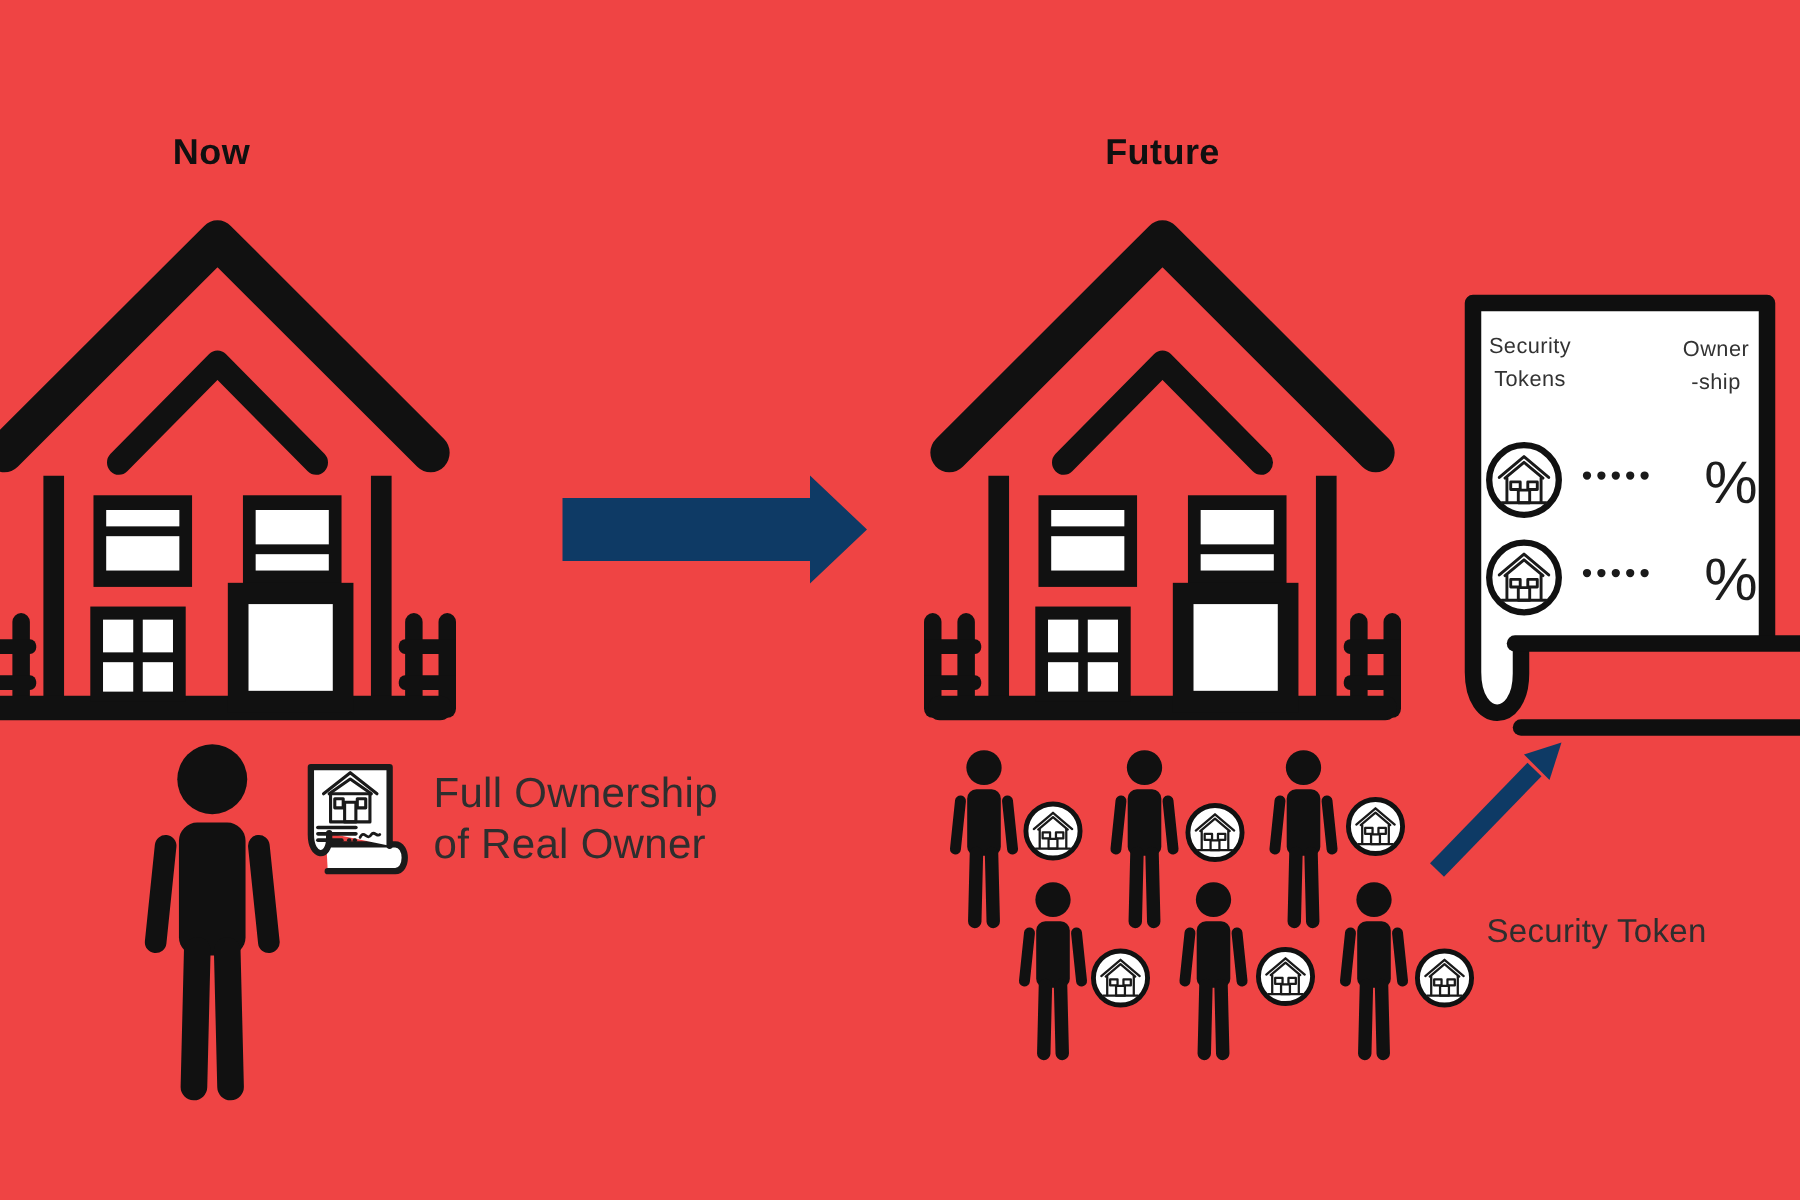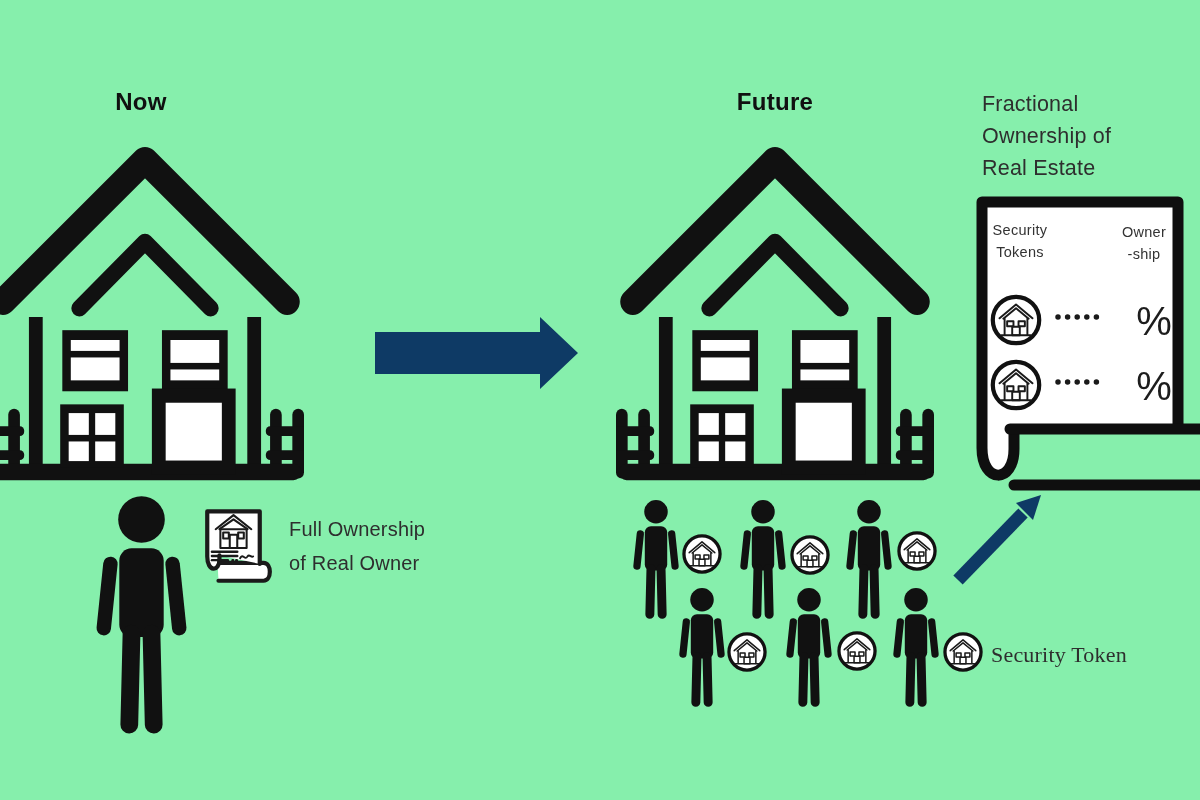--- a/index.html
+++ b/index.html
@@ -1,26 +1,26 @@
 <!DOCTYPE html>
 <html><head>
 <meta charset="utf-8">
 <style>
   html,body{margin:0;padding:0;background:#fff;}
   .canvas{
-    position:relative;width:1200px;height:800px;background:#86efac;overflow:hidden;
+    position:relative;width:1200px;height:800px;background:#ef4444;overflow:hidden;
     font-family:"Liberation Sans", sans-serif;color:#2f2f2f;
   }
   .abs{position:absolute;}
   .heading{
     font-size:24px;font-weight:700;color:#101010;letter-spacing:.3px;
     transform:translateX(-50%);white-space:nowrap;
   }
   .caption{
-    font-size:20px;line-height:34px;color:#2e2e2e;letter-spacing:.2px;white-space:nowrap;
+    font-size:28px;line-height:34px;color:#2e2e2e;letter-spacing:.2px;white-space:nowrap;
   }
   .frac-title{
     font-size:21.5px;line-height:32px;color:#2e2e2e;letter-spacing:.2px;white-space:nowrap;
   }
   .legend-label{
     font-size:22px;color:#2e2e2e;letter-spacing:.2px;white-space:nowrap;
   }
   svg{display:block;overflow:visible;}
   .cert-svg{overflow:hidden;}
   .cert-head{
@@ -177,32 +177,27 @@
   <svg class="abs" style="left:836px;top:630px;" width="42" height="42" viewBox="0 0 64 64">
       <use href="#sym-token"></use>
     </svg>
   <svg class="abs" style="left:888px;top:587px;" width="56" height="122" viewBox="0 0 100 220" preserveAspectRatio="none">
       <use href="#sym-person"></use>
     </svg>
 
   <svg class="abs" style="left:942px;top:631px;" width="42" height="42" viewBox="0 0 64 64">
       <use href="#sym-token"></use>
     </svg>
-  <div class="abs legend-label" style="left:991px;top:642px;font-family:Liberation Serif, serif;">Security Token</div>
+  <div class="abs legend-label" style="left:991px;top:608px;">Security Token</div>
 
   <svg class="abs" style="left:945px;top:485px;" width="100" height="100" viewBox="0 0 100 100">
     <line x1="13" y1="95" x2="78" y2="28" stroke="#0e3a65" stroke-width="13"></line>
     <polygon points="96,10 88,35 71,18" fill="#0e3a65"></polygon>
   </svg>
 
-  <div class="abs frac-title" style="left:982px;top:88px;">
-    <div>Fractional</div>
-    <div>Ownership of</div>
-    <div>Real Estate</div>
-  </div>
 
   <svg class="abs cert-svg" style="left:970px;top:186px;" width="232" height="314" viewBox="0 0 232 314">
     <path d="M208,240 L208,16 L12,16 L12,262 C12,298 44,298 44,263 L44,246" fill="#fff" stroke="#0f0f0f" stroke-width="11" stroke-linecap="round" stroke-linejoin="round"></path>
     <path d="M40,243 L232,243" stroke="#0f0f0f" stroke-width="11" stroke-linecap="round" fill="none"></path>
     <path d="M44,299 L232,299" stroke="#0f0f0f" stroke-width="11" stroke-linecap="round" fill="none"></path>
 
     <text class="cert-head" x="50" y="49" text-anchor="middle">Security</text>
     <text class="cert-head" x="50" y="71" text-anchor="middle">Tokens</text>
     <text class="cert-head" x="174" y="51" text-anchor="middle">Owner</text>
     <text class="cert-head" x="174" y="73" text-anchor="middle">-ship</text>

